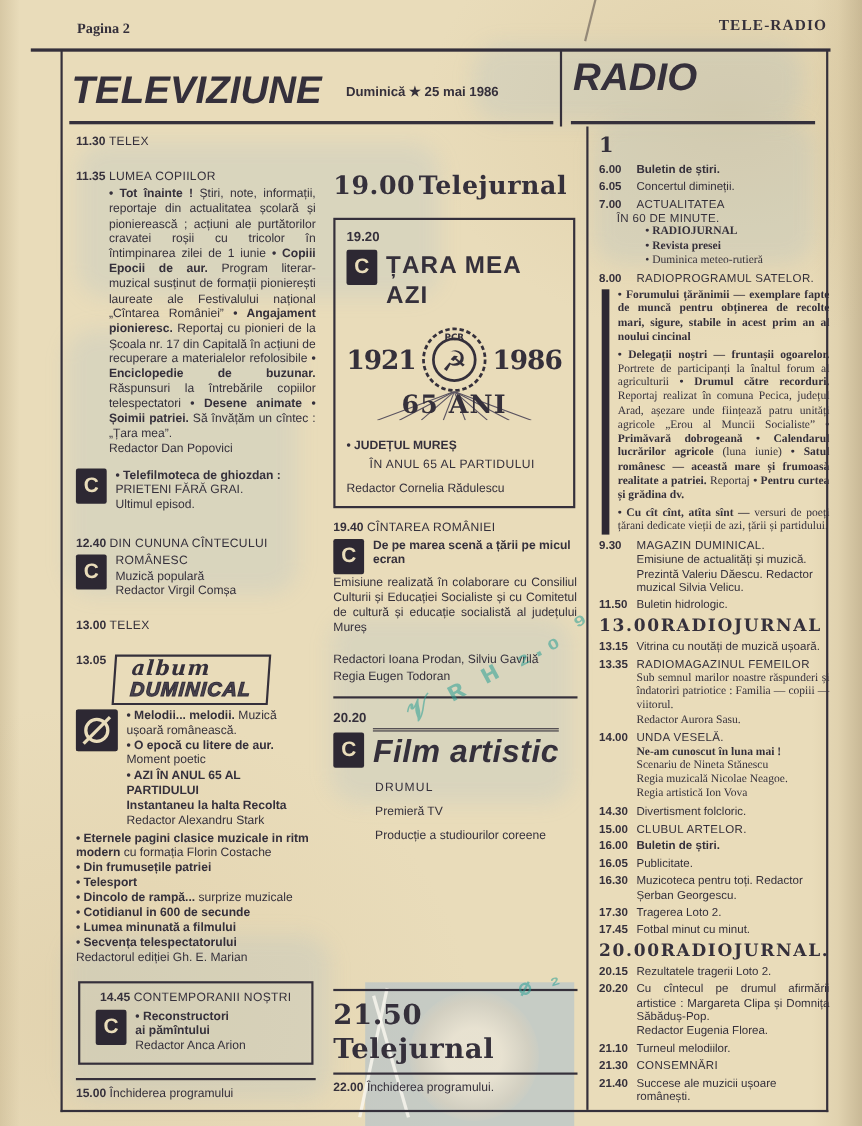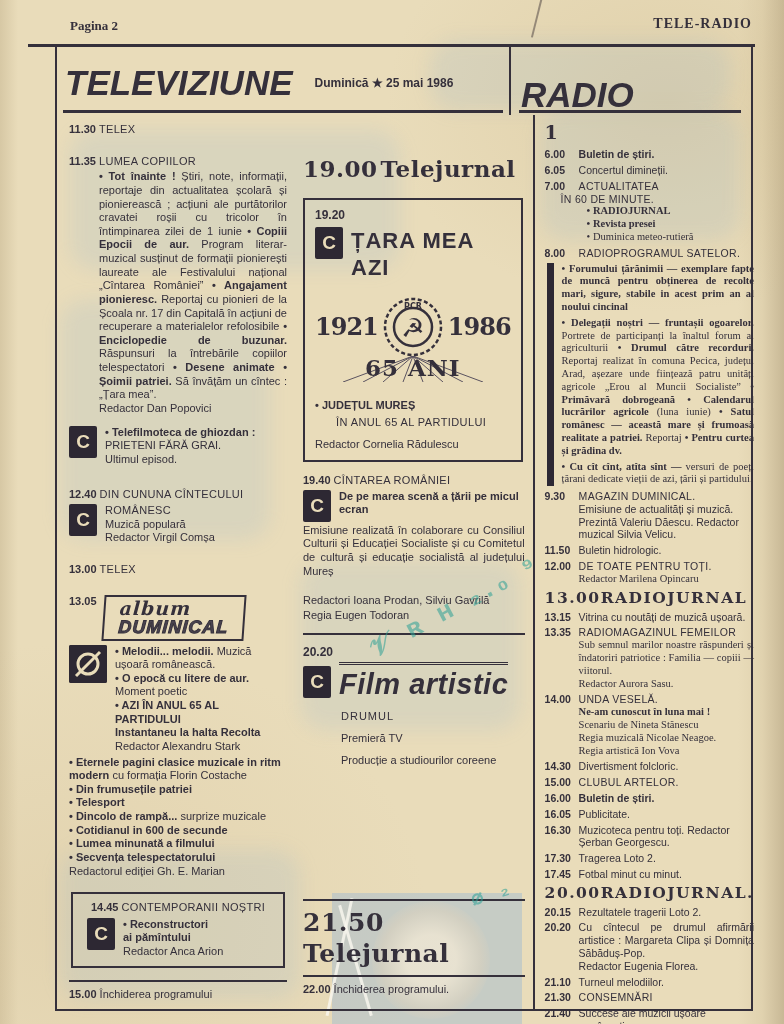--- a/index.html
+++ b/index.html
@@ -17,21 +17,21 @@
   .masthead{position:absolute;top:16px;right:32px;font-family:"Liberation Serif",serif;font-weight:bold;font-size:14px;letter-spacing:1px;}
   .top-rule{position:absolute;top:44px;left:28px;width:727px;height:3px;background:#35303b;}
   .crease{position:absolute;top:-4px;left:536px;width:2px;height:42px;background:rgba(70,60,60,.5);transform:rotate(14deg);}
   
   .page-box{position:absolute;left:55px;top:45px;width:698px;height:966px;border:2px solid #35303b;border-top:none;
     box-sizing:border-box;display:flex;flex-direction:column;}
   .hdr-row{display:flex;flex:0 0 70px;}
   .tv-hdr{flex:0 0 452px;display:flex;align-items:center;padding:6px 8px 0 8px;box-sizing:border-box;position:relative;}
   .tv-hdr:after{content:"";position:absolute;left:6px;right:6px;bottom:2px;height:3px;background:#35303b;}
   .v-div{flex:0 0 2px;background:#35303b;}
-  .radio-hdr{flex:1;display:flex;align-items:flex-end;padding:6px 19px 0 10px;box-sizing:border-box;position:relative;}
+  .radio-hdr{flex:1;display:flex;align-items:flex-start;padding:6px 19px 0 10px;box-sizing:border-box;position:relative;}
   .radio-hdr:after{content:"";position:absolute;left:8px;right:10px;bottom:2px;height:3px;background:#35303b;}
   .big-title{font-size:35px;font-weight:bold;font-style:italic;letter-spacing:0px;}
   .date-line{font-size:12px;font-weight:bold;margin-left:22px;white-space:nowrap;}
   .body-row{display:flex;flex:1;min-height:0;}
   .col-left{flex:0 0 240px;padding:8px 10px 10px 12px;box-sizing:border-box;display:flex;flex-direction:column;font-size:11px;line-height:1.24;}
   .col-mid{flex:0 0 212px;padding:6px 8px 10px 6px;box-sizing:border-box;display:flex;flex-direction:column;font-size:11px;line-height:1.25;}
   .col-radio{flex:1;padding:4px 8px 8px 10px;box-sizing:border-box;font-size:10.5px;line-height:1.22;}
   .rule{border:none;height:2px;background:#35303b;margin:6px 0;}
   .t{font-weight:bold;white-space:nowrap;}
   .ttl{letter-spacing:.3px;}
@@ -332,27 +332,20 @@
               <div class="r-caps">MAGAZIN DUMINICAL.</div>
             <div>Emisiune de actualități și muzică.</div>
             <div>Prezintă Valeriu Dăescu. Redactor muzical Silvia Velicu.</div>
             </div>
           </div>
         <div class="r-item">
           <span class="r-time">11.50</span>
           <span class="r-body">Buletin hidrologic.</span>
           </div>
         <div class="r-item">
-          <span class="r-time">12.00</span>
-          <div class="r-body">
-              <div class="r-caps">DE TOATE PENTRU TOȚI.</div>
-            <div class="r-serif">Redactor Marilena Opincaru</div>
-            </div>
-          </div>
-        <div class="r-item">
           <span class="r-time r-big" style="flex-basis:44px;">13.00</span>
           <span class="r-body r-big">RADIOJURNAL</span>
           </div>
         <div class="r-item">
           <span class="r-time">13.15</span>
           <span class="r-body">Vitrina cu noutăți de muzică ușoară.</span>
           </div>
         <div class="r-item">
           <span class="r-time">13.35</span>
           <div class="r-body">

